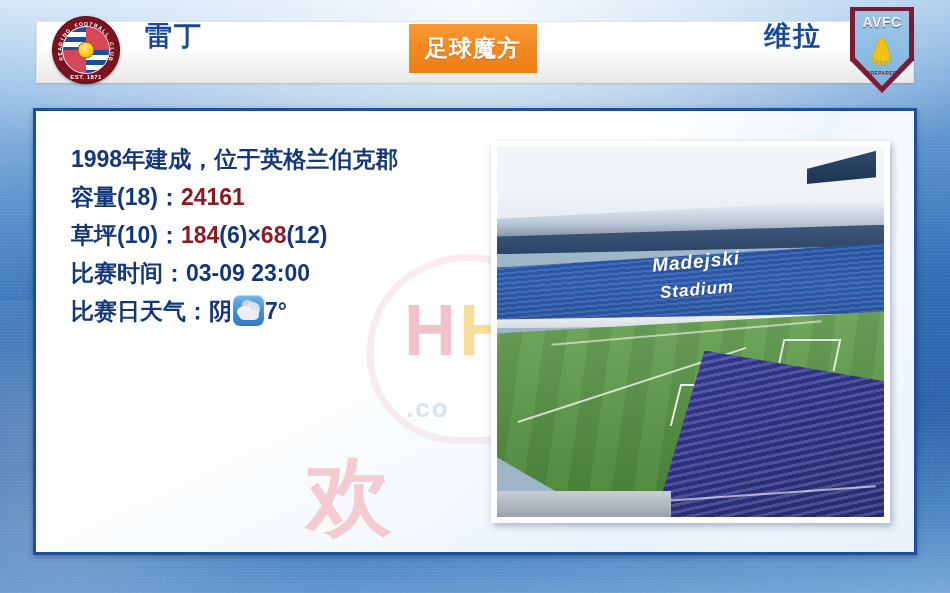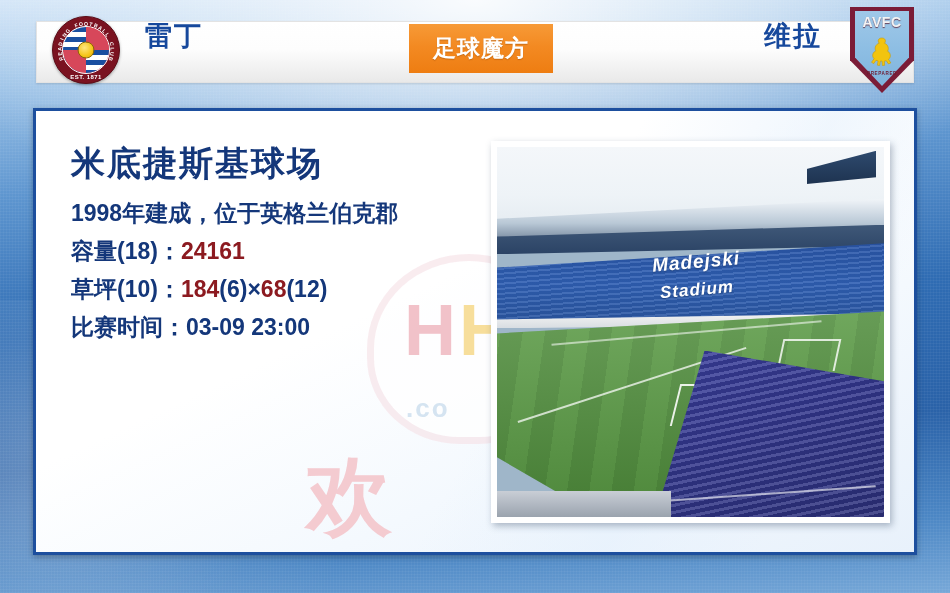--- a/index.html
+++ b/index.html
@@ -48,21 +48,21 @@
     color: #16489c;
     letter-spacing: 2px;
     line-height: 30px;
     z-index: 6;
   }
   .home-name { left: 145px; }
   .away-name { right: 128px; }
 
   .center-logo {
     position: absolute; left: 409px; top: 24px;
-    width: 144px; height: 49px;
+    width: 128px; height: 49px;
     background: linear-gradient(180deg, #f79a37 0%, #f38a22 45%, #ee7d12 100%);
     z-index: 6;
     display: flex; align-items: center; justify-content: center;
   }
   .center-logo-text {
     font-size: 23px; font-weight: bold; color: #ffffff;
     letter-spacing: 1px;
     text-shadow: 0 1px 1px rgba(150,70,0,0.45);
   }
 
@@ -419,36 +419,38 @@
   <div class="panel">
 
     <div class="watermark">
       <div class="wm-cloud"></div>
       <div class="wm-letters"><span>H</span><span class="y">H</span></div>
       <div class="wm-co">.co</div>
       <div class="wm-big">欢</div>
     </div>
 
     <div class="info">
-      <div class="stadium-title">米底捷斯基球场</div>
 
       <div class="info-line">1998年建成，位于英格兰伯克郡</div>
 
       <div class="info-line">
         <span>容量(18)：</span><span class="val-red">24161</span>
       </div>
 
       <div class="info-line">
         <span>草坪(10)：</span><span class="val-red">184</span><span class="val-navy">(6)</span><span class="val-navy">×</span><span class="val-red">68</span><span class="val-navy">(12)</span>
       </div>
 
       <div class="info-line">
         <span>比赛时间：</span><span>03-09 23:00</span>
       </div>
 
+      <div class="info-line">
+        <span>比赛日天气：</span><span>阴</span><span class="weather-icon"><span class="c4"></span><span class="c2"></span><span class="c1"></span><span class="c3"></span></span><span>7°</span>
+      </div>
     </div>
 
     <div class="photo-frame">
       <div class="photo">
         <div class="ph-sky"></div>
         <div class="ph-corner-lamp"></div>
         <div class="ph-roof"></div>
         <div class="ph-roof2"></div>
         <div class="ph-standback"></div>
         <div class="ph-stand-seats"></div>

